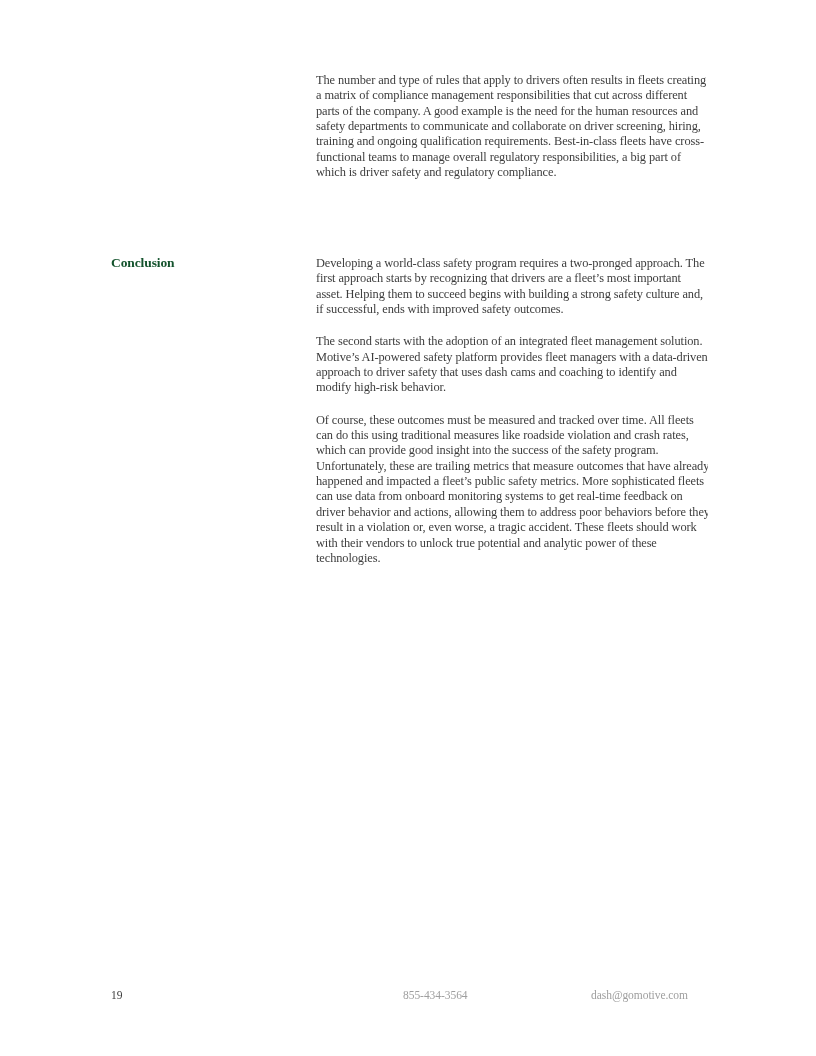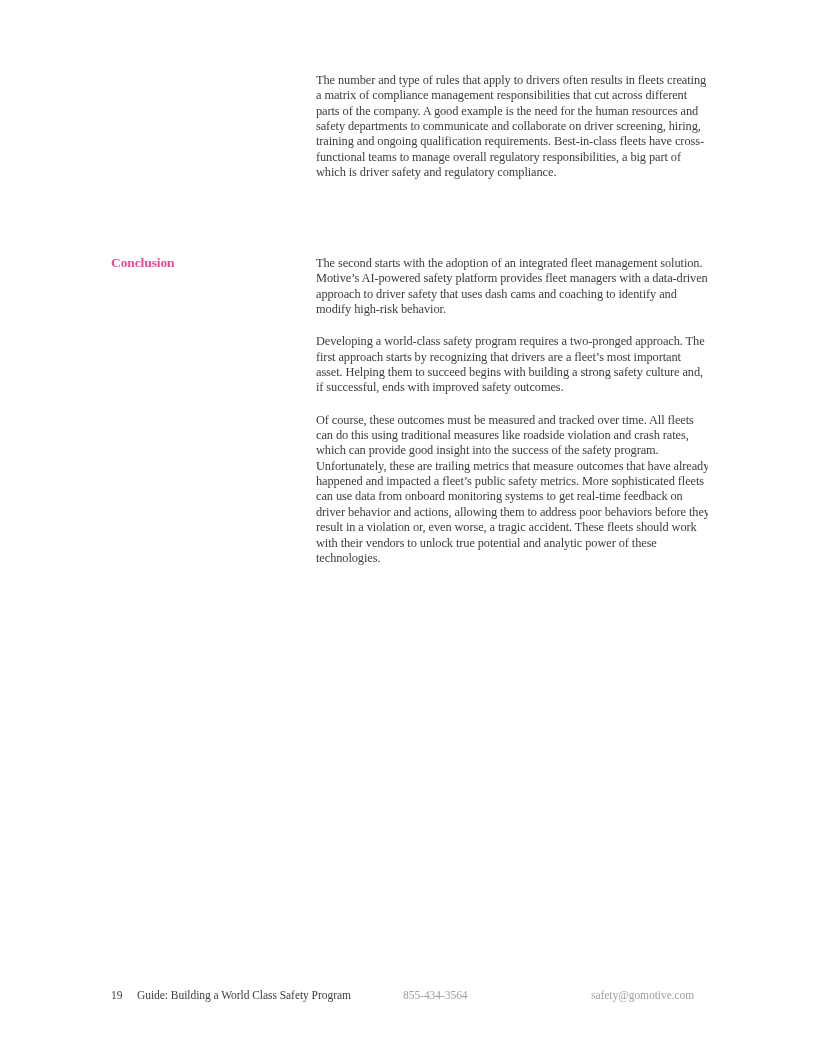--- a/index.html
+++ b/index.html
@@ -28,21 +28,21 @@
     width: 394px;
   }
   .conclusion-heading {
     position: absolute;
     left: 111px;
     top: 255px;
     font-size: 13.5px;
     line-height: 16px;
     font-weight: 700;
     letter-spacing: -0.1px;
-    color: #ec4899;
+    color: #14532d;
   }
   .conclusion-body {
     position: absolute;
     left: 316px;
     top: 256px;
     width: 394px;
   }
   .conclusion-body p {
     margin: 0 0 17px 0;
   }
@@ -84,25 +84,24 @@
 </head>
 <body>
 
 <div class="page">
 
   <p class="body-text intro-para">The number and type of rules that apply to drivers often results in fleets creating a matrix of compliance management responsibilities that cut across different parts of the company. A good example is the need for the human resources and safety departments to communicate and collaborate on driver screening, hiring, training and ongoing qualification requirements. Best-in-class fleets have cross-functional teams to manage overall regulatory responsibilities, a big part of which is driver safety and regulatory compliance.</p>
 
   <h2 class="conclusion-heading">Conclusion</h2>
 
   <div class="conclusion-body body-text">
+    <p>Developing a world-class safety program requires a two-pronged approach. The first approach starts by recognizing that drivers are a fleet’s most important asset. Helping them to succeed begins with building a strong safety culture and, if successful, ends with improved safety outcomes.</p>
     <p>The second starts with the adoption of an integrated fleet management solution. Motive’s AI-powered safety platform provides fleet managers with a data-driven approach to driver safety that uses dash cams and coaching to identify and modify high-risk behavior.</p>
-    <p>Developing a world-class safety program requires a two-pronged approach. The first approach starts by recognizing that drivers are a fleet’s most important asset. Helping them to succeed begins with building a strong safety culture and, if successful, ends with improved safety outcomes.</p>
     <p>Of course, these outcomes must be measured and tracked over time. All fleets can do this using traditional measures like roadside violation and crash rates, which can provide good insight into the success of the safety program. Unfortunately, these are trailing metrics that measure outcomes that have already happened and impacted a fleet’s public safety metrics. More sophisticated fleets can use data from onboard monitoring systems to get real-time feedback on driver behavior and actions, allowing them to address poor behaviors before they result in a violation or, even worse, a tragic accident. These fleets should work with their vendors to unlock true potential and analytic power of these technologies.</p>
   </div>
 
   <div class="footer">
     <span class="page-number">19</span>
-    <span class="footer-title">Guide: Building a World Class Safety Program</span>
     <span class="footer-phone">855-434-3564</span>
-    <span class="footer-email">safety@gomotive.com</span>
+    <span class="footer-email">dash@gomotive.com</span>
   </div>
 
 </div>
 
 </body></html>

